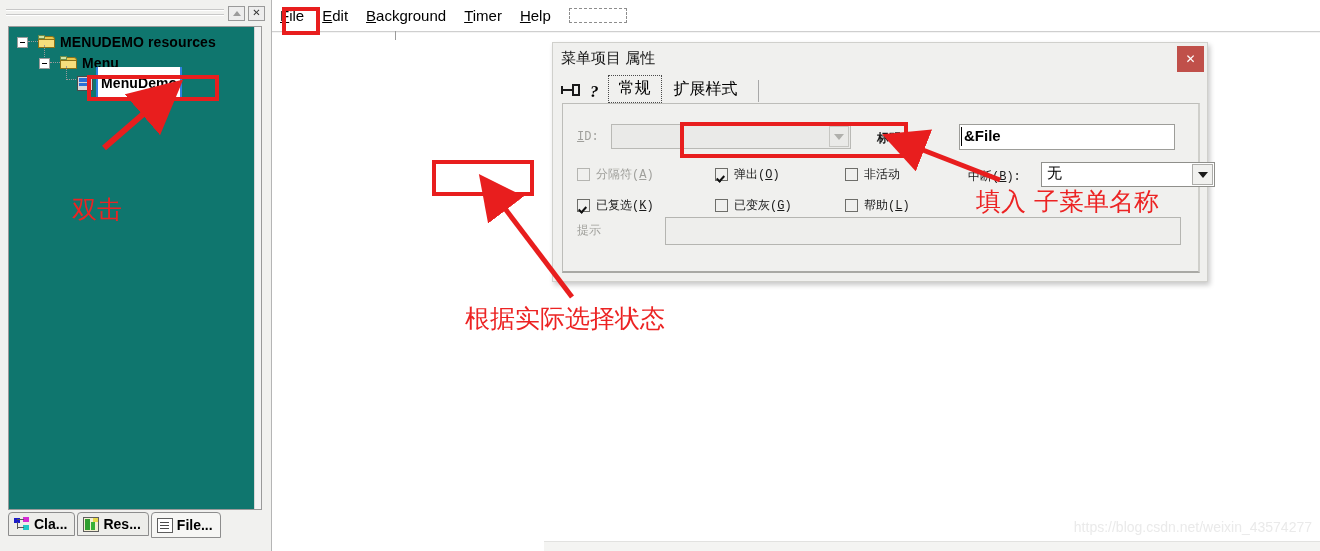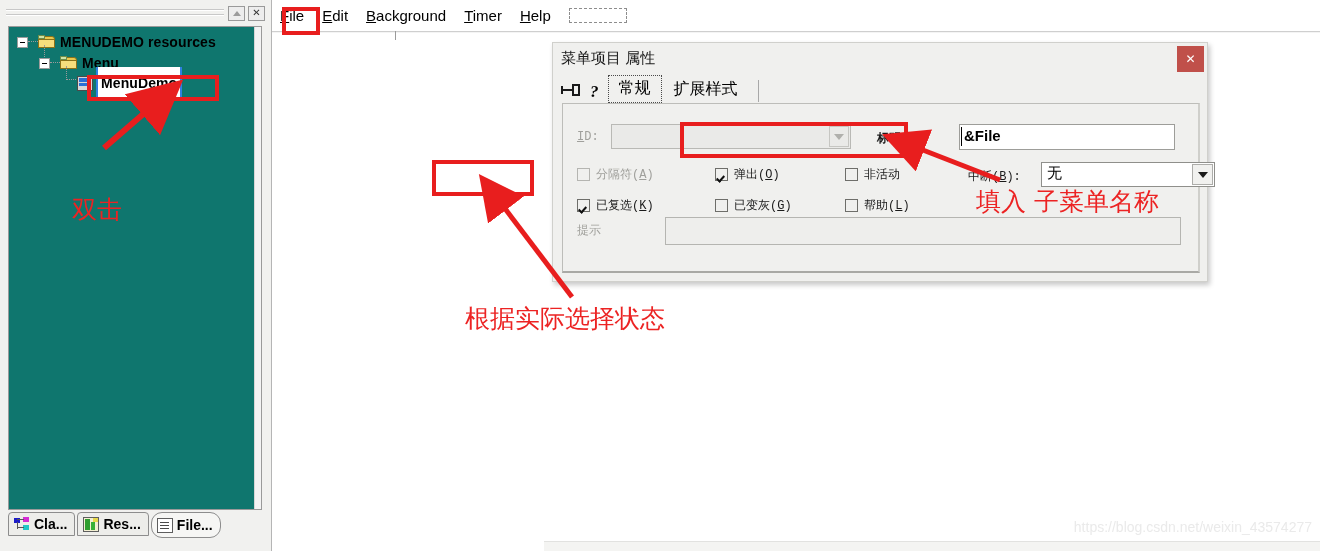--- a/index.html
+++ b/index.html
@@ -205,21 +205,20 @@
     align-items: center;
     padding: 0 7px 0 5px;
     margin-right: 2px;
     font-size: 14px;
     font-weight: bold;
     box-sizing: border-box;
   }
   .wtab.active {
     background: #f6f6f4;
     height: 26px;
-    border-radius: 11px;
   }
   .tab-ico { width: 16px; height: 15px; margin-right: 4px; position: relative; flex:0 0 auto;}
   .ico-class .b1 { position:absolute; left:0; top:1px; width:6px; height:5px; background:#1c1cc8; }
   .ico-class .b2 { position:absolute; left:9px; top:0px; width:6px; height:5px; background:#d42ad4; }
   .ico-class .b3 { position:absolute; left:9px; top:8px; width:6px; height:5px; background:#21c6c6; }
   .ico-class .l1 { position:absolute; left:3px; top:5px; width:1px; height:7px; background:#555; }
   .ico-class .l2 { position:absolute; left:3px; top:2px; width:7px; height:1px; background:#555; }
   .ico-class .l3 { position:absolute; left:3px; top:10px; width:7px; height:1px; background:#555; }
   .ico-res { background:#f3efd2; border:1px solid #5e5e5e; box-sizing:border-box; }
   .ico-res .g1 { position:absolute; left:1px; top:1px; width:5px; height:11px; background:#2f9e2f; }

